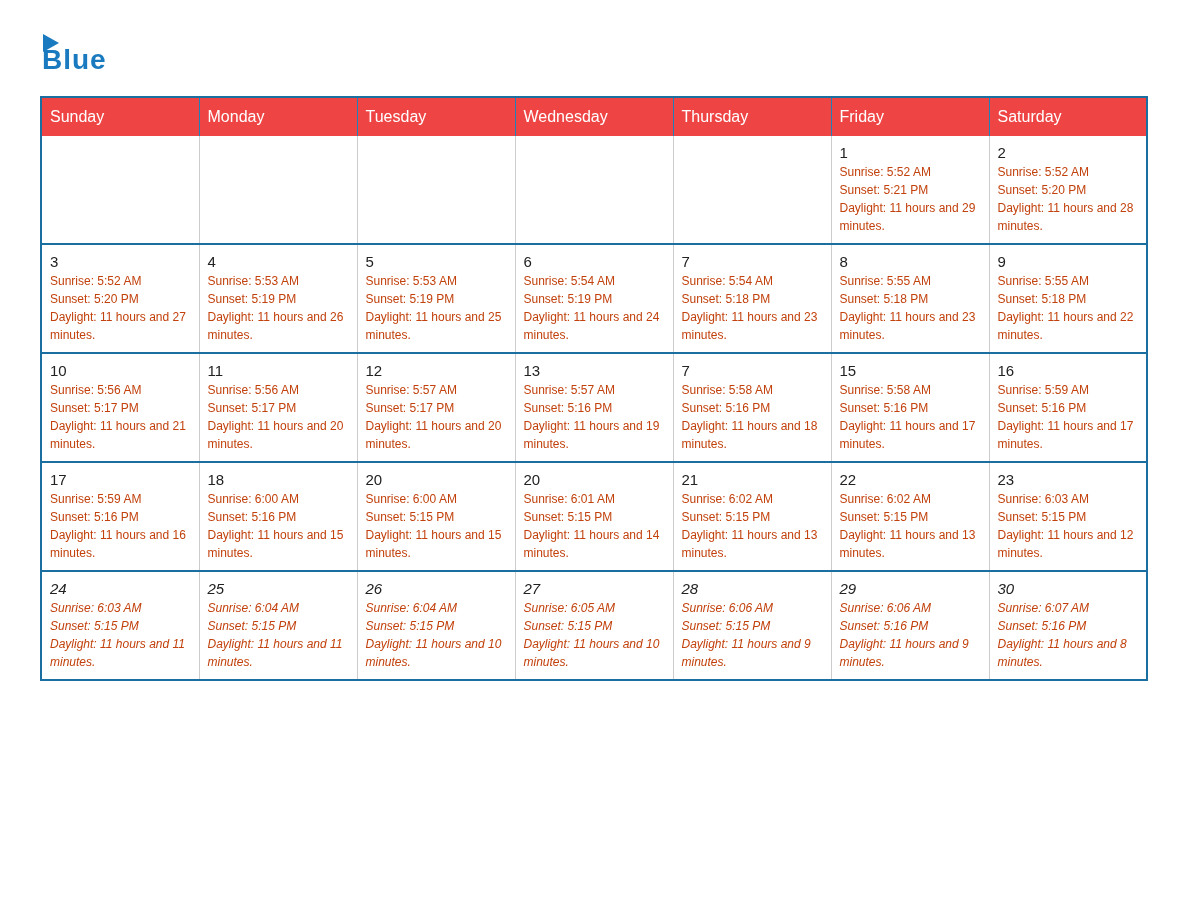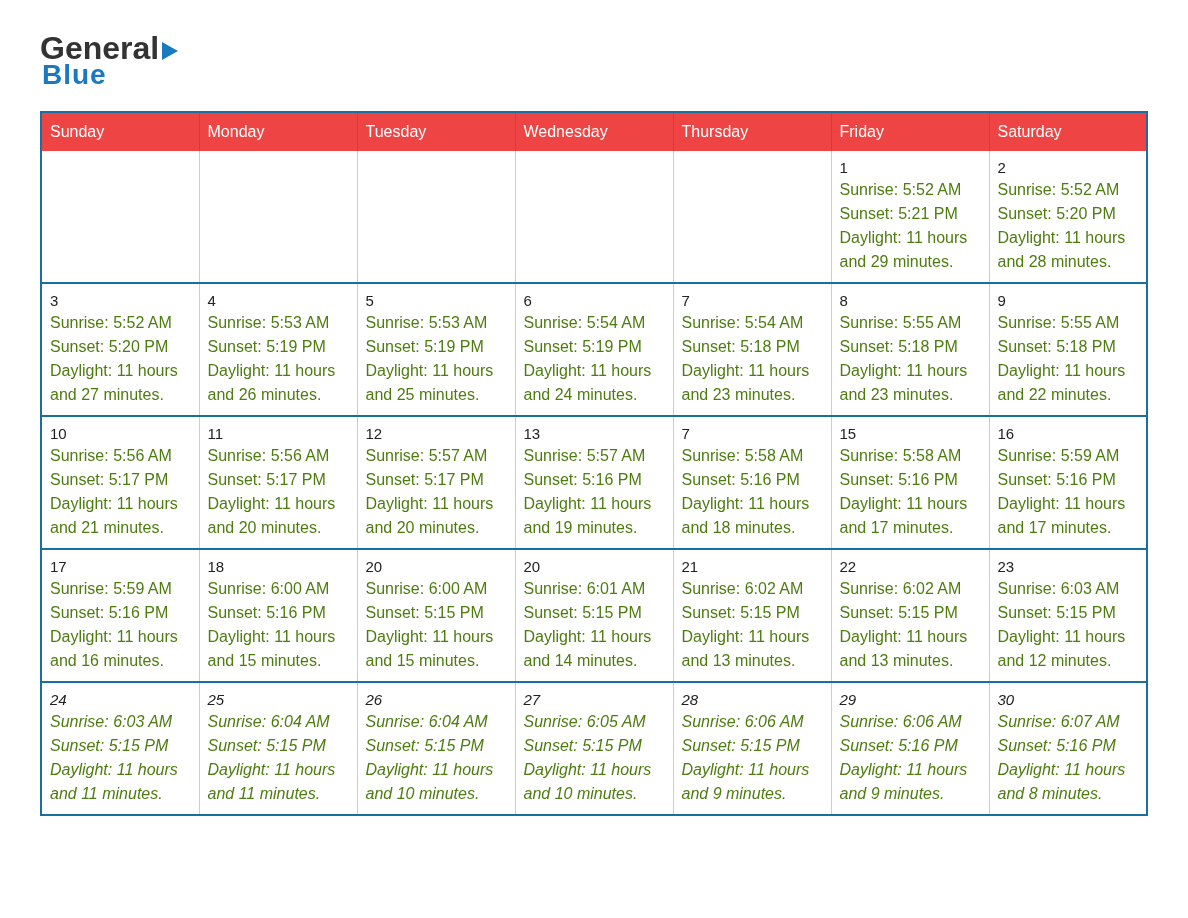--- a/index.html
+++ b/index.html
@@ -71,22 +71,22 @@
       font-style: italic;
     }
     .day-number {
       font-size: 15px;
       font-weight: normal;
       color: #222;
       display: block;
       margin-bottom: 2px;
     }
     .day-info {
-      font-size: 16px;
-      color: #4d7c0f;
+      font-size: 12px;
+      color: #c2410c;
       line-height: 1.5;
     }
     .empty-cell {
       background: #fff;
     }
     .logo-row1 {
       display: flex;
       align-items: center;
     }
     .logo-row2 {
@@ -95,21 +95,20 @@
       margin-left: 4px;
       text-align: right;
     }
   </style>
 </head>
 <body>
 
 <div class="header-section">
   <div class="logo">
     <div class="logo-row1">
-      <span style="font-size:32px;font-weight:bold;color:#333;">General</span>
       <span style="display:inline-block;width:0;height:0;border-left:16px solid #1a7abf;border-top:9px solid transparent;border-bottom:9px solid transparent;margin:0 3px;vertical-align:middle;margin-top:4px;"></span>
     </div>
     <div class="logo-row2" style="margin-top:-8px;margin-left:2px;">
       <span style="font-size:28px;font-weight:bold;color:#1a7abf;letter-spacing:1px;">Blue</span>
     </div>
   </div>
   <div class="title-section">
     <div class="month-title"></div>
     <div class="location-title"></div>
   </div>

